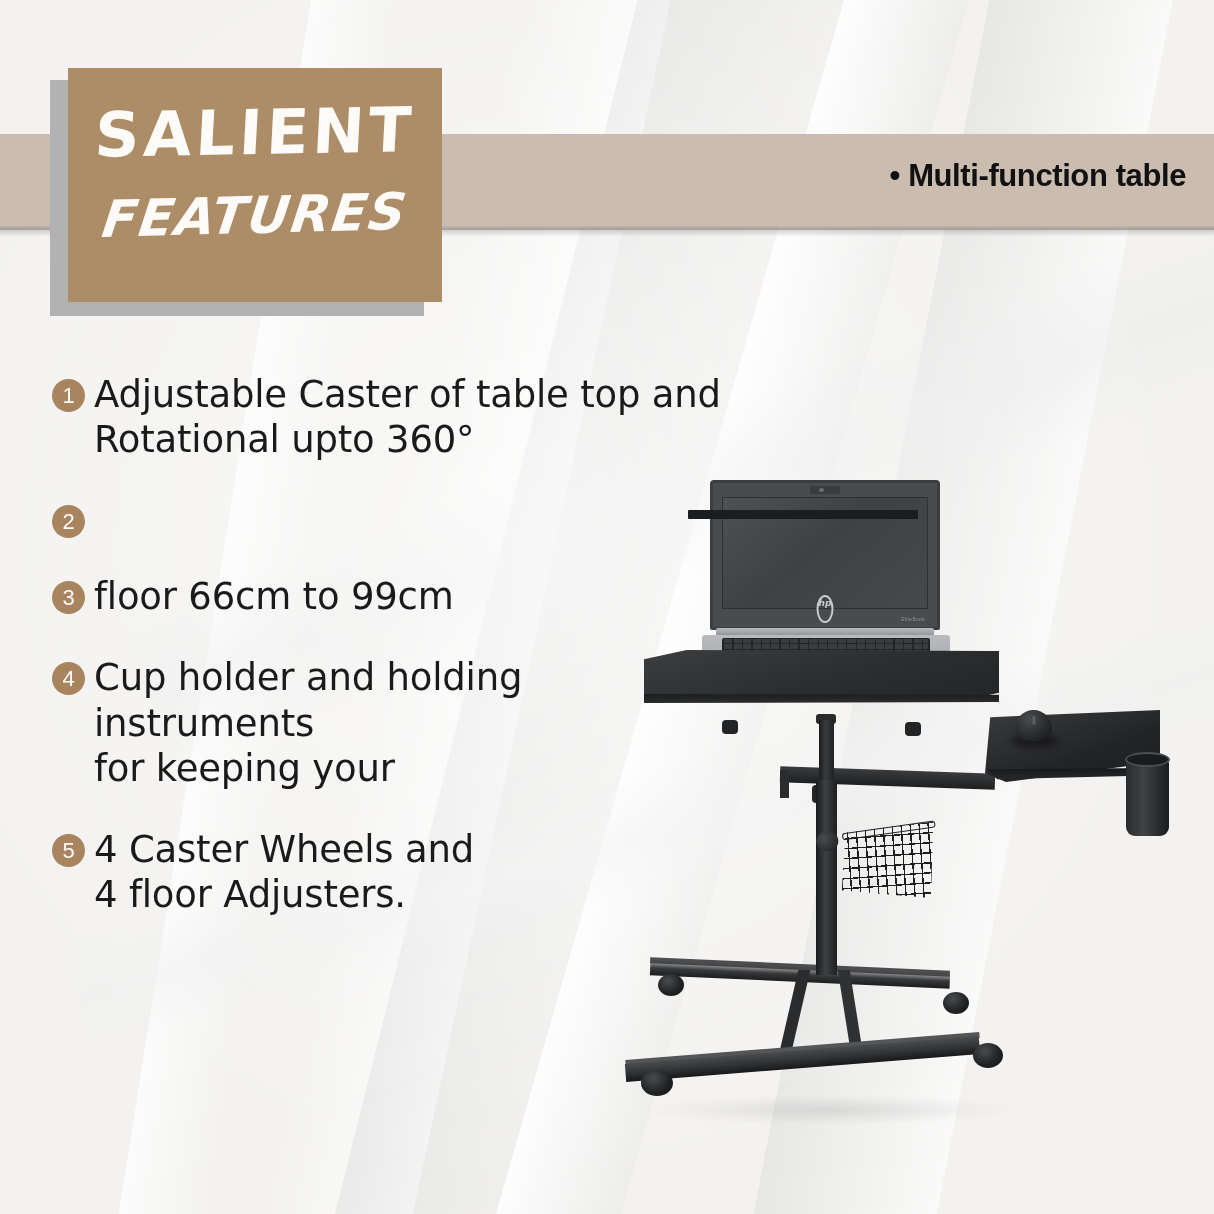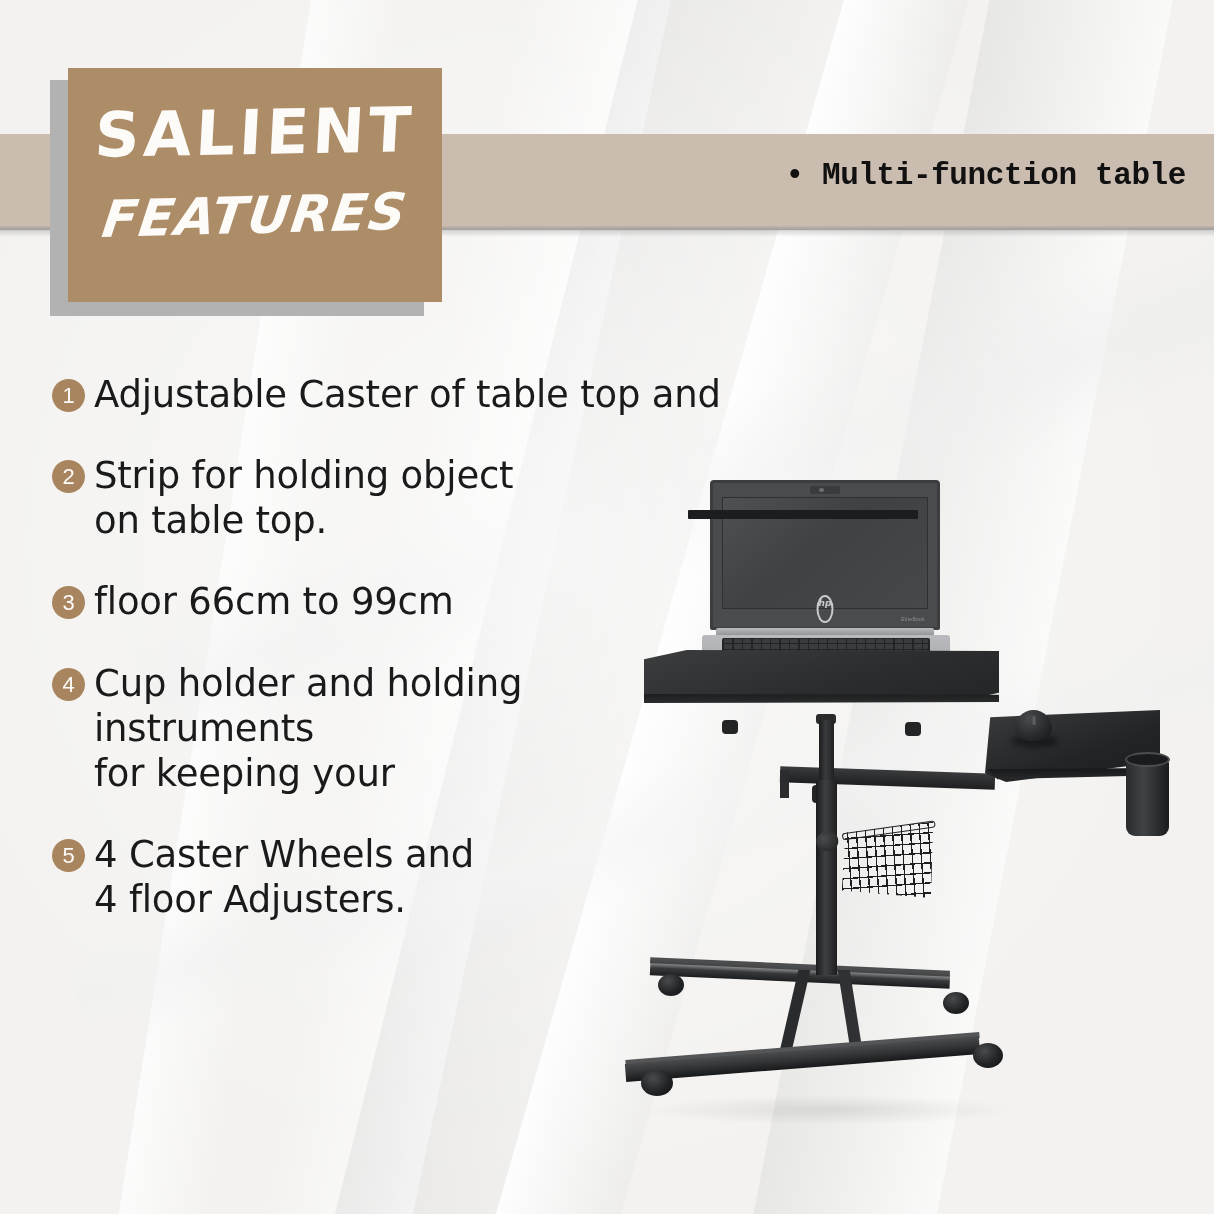--- a/index.html
+++ b/index.html
@@ -104,21 +104,21 @@
   }
   .banner-text {
     position: absolute;
     right: 28px; top: 158px;
     font-size: 31px;
     font-weight: bold;
     color: #111;
     letter-spacing: -0.4px;
     white-space: nowrap;
     z-index: 5;
-    font-family: Liberation Mono, monospace;
+    font-family: Liberation Sans, sans-serif;
   }
 
   .title-shadow {
     position: absolute;
     left: 50px; top: 80px;
     width: 374px; height: 236px;
     background: #b2b2b2;
     z-index: 4;
   }
   .title-box {
@@ -530,29 +530,26 @@
     <div class="title-main">SALIENT</div>
     <div class="title-sub">FEATURES</div>
   </div>
 
   <div class="features">
 
     <div class="feature">
       <div class="num-badge">1</div>
       <div class="feature-text">
         <span class="line">Adjustable Caster of table top and</span>
+        <span class="line">Rotational upto 360°</span>
       </div>
     </div>
 
     <div class="feature">
       <div class="num-badge">2</div>
-      <div class="feature-text">
-        <span class="line">Strip for holding object</span>
-        <span class="line">on table top.</span>
-      </div>
     </div>
 
     <div class="feature">
       <div class="num-badge">3</div>
       <div class="feature-text">
         <span class="line">floor 66cm to 99cm</span>
       </div>
     </div>
 
     <div class="feature">

